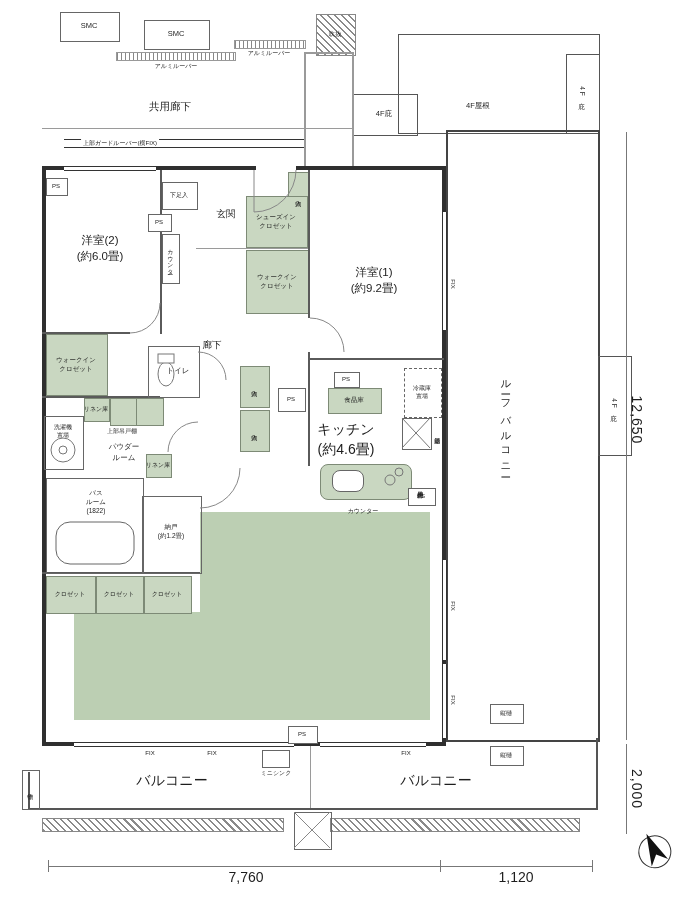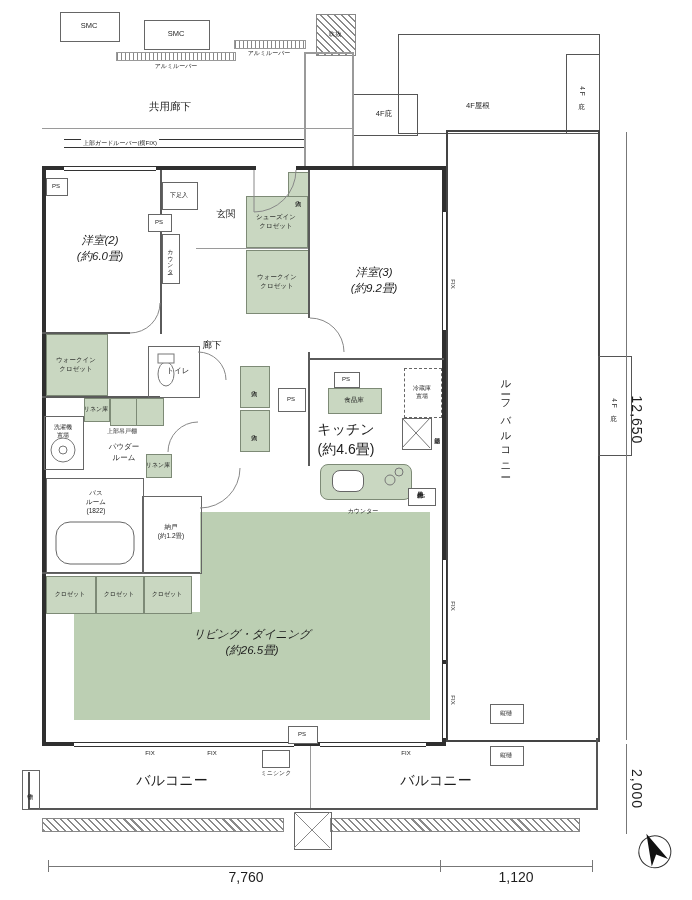--- a/index.html
+++ b/index.html
@@ -15,21 +15,21 @@
   .round{border-radius:8px;}
   .hatch{position:absolute;background:repeating-linear-gradient(45deg,#8a8a8a 0 1.5px,transparent 1.5px 5px);border:1px solid #888;z-index:2;}
   .vhatch{position:absolute;background:repeating-linear-gradient(90deg,#888 0 1.5px,transparent 1.5px 4px);border:1px solid #999;z-index:2;}
   .win{position:absolute;background:#fff;border-top:1.5px solid #333;border-bottom:1.5px solid #333;z-index:4;box-sizing:border-box;}
   .winv{position:absolute;background:#fff;border-left:1.5px solid #333;border-right:1.5px solid #333;z-index:4;box-sizing:border-box;}
   .outline{position:absolute;border:1.5px solid #555;z-index:1;background:transparent;}
   .outline2{position:absolute;border:2px solid #444;z-index:1;background:transparent;}
   .lbl{position:absolute;transform:translate(-50%,-50%);white-space:pre-line;text-align:center;line-height:1.4;z-index:10;color:#1d1d1d;}
   .vert{writing-mode:vertical-rl;letter-spacing:2px;}
   .t5{font-size:6px;}.t6{font-size:6.5px;}.t7{font-size:7.5px;}.t8{font-size:14px;}
-  .t9{font-size:9.5px;}.t10{font-size:10.5px;}.t11{font-size:11.5px;font-style:italic;}
+  .t9{font-size:9.5px;}.t10{font-size:10.5px;}.t11{font-size:11.5px;}
   svg.ov{position:absolute;left:0;top:0;z-index:6;pointer-events:none;}
 </style>
 </head>
 <body>
 
 <div id="plan">
 
   <div class="box" style="left:60px;top:12px;width:58px;height:28px;"></div>
   <div class="lbl t7" style="left:89px;top:26px;">SMC</div>
   <div class="box" style="left:144px;top:20px;width:64px;height:28px;"></div>
@@ -112,21 +112,21 @@
   <div class="lbl t5 vert" style="left:298px;top:196px;letter-spacing:0;">物入</div>
   <div class="gbox" style="left:246px;top:196px;width:60px;height:50px;"></div>
   <div class="lbl t6" style="left:276px;top:221px;">シューズイン
 クロゼット</div>
   <div class="gbox" style="left:246px;top:250px;width:62px;height:62px;"></div>
   <div class="lbl t6" style="left:277px;top:281px;">ウォークイン
 クロゼット</div>
 
   <div class="lbl t11" style="left:100px;top:248px;">洋室(2)
 (約6.0畳)</div>
-  <div class="lbl t11" style="left:374px;top:280px;">洋室(3)
+  <div class="lbl t11" style="left:374px;top:280px;">洋室(1)
 (約9.2畳)</div>
 
   <div class="lbl t9" style="left:212px;top:345px;">廊下</div>
   <div class="box" style="left:148px;top:346px;width:50px;height:50px;background:transparent;"></div>
   <div class="lbl t7" style="left:178px;top:371px;">トイレ</div>
   <div class="gbox" style="left:46px;top:334px;width:60px;height:60px;"></div>
   <div class="lbl t6" style="left:76px;top:364px;">ウォークイン
 クロゼット</div>
   <div class="gbox" style="left:240px;top:366px;width:28px;height:40px;"></div>
   <div class="lbl t5 vert" style="left:254px;top:386px;letter-spacing:0;">物入</div>
@@ -174,22 +174,20 @@
   <div class="lbl t5 vert" style="left:437px;top:433px;letter-spacing:0;">給湯器</div>
   <div class="gbox round" style="left:320px;top:464px;width:90px;height:34px;z-index:4;"></div>
   <div class="box round" style="left:332px;top:470px;width:30px;height:20px;z-index:5;"></div>
   <div class="lbl t5 vert" style="left:420px;top:487px;letter-spacing:0;">上部吊戸棚</div>
   <div class="lbl t5" style="left:363px;top:511px;">カウンター</div>
   <div class="box" style="left:408px;top:488px;width:26px;height:16px;"></div>
   <div class="lbl t5" style="left:421px;top:496px;">PS</div>
 
   <div class="gfill" style="left:200px;top:512px;width:230px;height:208px;"></div>
   <div class="gfill" style="left:74px;top:612px;width:128px;height:108px;"></div>
-  <div class="lbl t11" style="left:252px;top:642px;">リビング・ダイニング
-(約26.5畳)</div>
   <div class="box" style="left:288px;top:726px;width:28px;height:16px;"></div>
   <div class="lbl t5" style="left:302px;top:734px;">PS</div>
 
   <div class="lbl t5" style="left:150px;top:753px;">FIX</div>
   <div class="lbl t5" style="left:212px;top:753px;">FIX</div>
   <div class="lbl t5" style="left:406px;top:753px;">FIX</div>
   <div class="lbl t5 vert" style="left:453px;top:284px;letter-spacing:0;">FIX</div>
   <div class="lbl t5 vert" style="left:453px;top:606px;letter-spacing:0;">FIX</div>
   <div class="lbl t5 vert" style="left:453px;top:700px;letter-spacing:0;">FIX</div>
 

